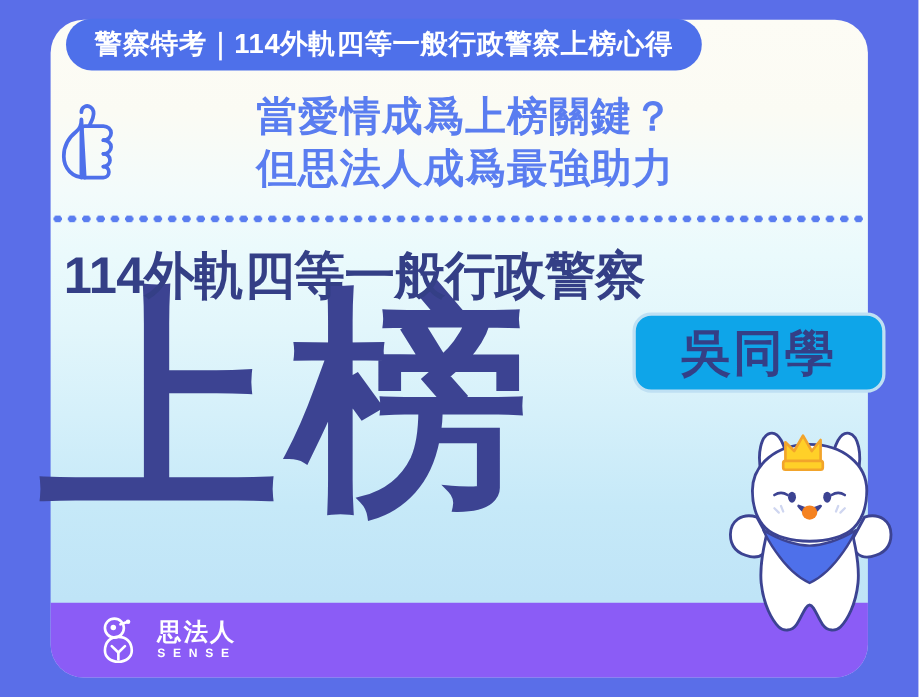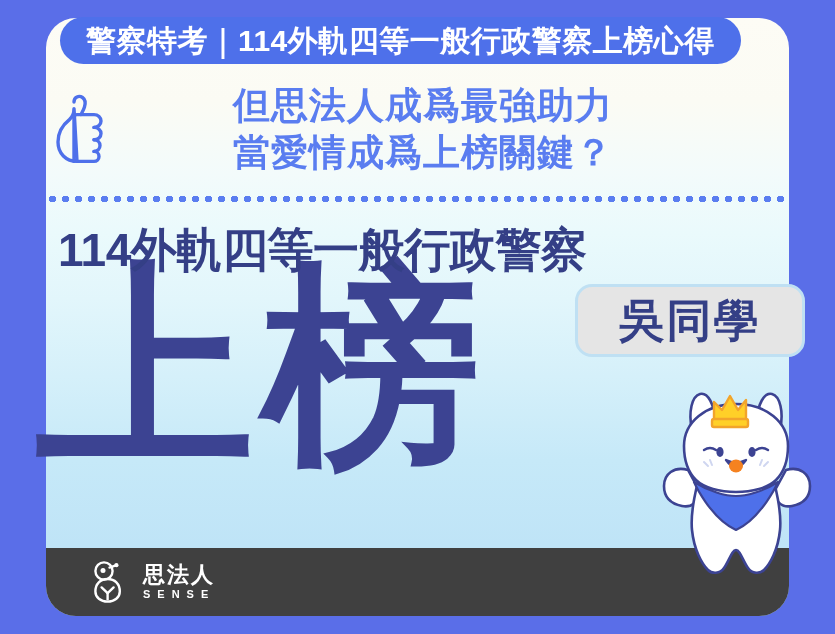--- a/index.html
+++ b/index.html
@@ -51,21 +51,21 @@
     border-radius: 24px;
     background: #4e70ea;
     display: flex;
     align-items: center;
     justify-content: center;
     z-index: 8;
     box-sizing: border-box;
   }
   .banner-text {
     color: #ffffff;
-    font-size: 30px;
+    font-size: 25px;
     font-weight: 700;
     letter-spacing: 0.5px;
     white-space: nowrap;
     line-height: 1;
   }
 
   
   .thumb-icon {
     position: absolute;
     left: 48px;
@@ -124,21 +124,21 @@
 
   
   .name-badge {
     position: absolute;
     left: 575px;
     top: 284px;
     width: 230px;
     height: 73px;
     border: 3px solid #bfe0f3;
     border-radius: 17px;
-    background: #e5e5e5;
+    background: #0ea5e9;
     display: flex;
     align-items: center;
     justify-content: center;
     box-sizing: border-box;
     z-index: 7;
   }
   .name-badge-text {
     color: #343f86;
     font-size: 45px;
     font-weight: 700;
@@ -171,21 +171,21 @@
     z-index: 9;
   }
 
   
   .footer-bar {
     position: absolute;
     left: 46px;
     bottom: 18px;
     width: 743px;
     height: 68px;
-    background: #404040;
+    background: #8b5cf6;
     border-bottom-left-radius: 30px;
     border-bottom-right-radius: 30px;
     z-index: 4;
   }
   .brand {
     position: absolute;
     left: 44px;
     top: 12px;
     display: flex;
     align-items: center;
@@ -231,22 +231,22 @@
       <path d="M46 35.4 C50 35.4 53 38.2 53 41.6 C53 45 50 47.8 46 47.8"></path>
       <path d="M46 47.8 C49.4 47.8 52 50.4 52 53.6 C52 56.8 49.4 59.4 46 59.4"></path>
       <path d="M46 59.4 C48.8 59.4 51 61.6 51 64.4 C51 67.2 48.8 69.4 46 69.4 L29 69.4"></path>
       <path d="M29 69.4 C18 69.4 10 61.4 10 50 C10 39.8 15.6 32.2 21.4 27.6
                C24.6 25 26 21 26 16.6 Z"></path>
       <path d="M33 22.6 L29 22.6 C27.2 22.6 26 23.9 26 25.6 L26 69.4"></path>
     </svg>
   </div>
 
   <div class="headline">
+    <div class="headline-line">當愛情成爲上榜關鍵？</div>
     <div class="headline-line">但思法人成爲最強助力</div>
-    <div class="headline-line">當愛情成爲上榜關鍵？</div>
   </div>
 
   <div class="divider"></div>
 
   <div class="exam-title">114外軌四等一般行政警察</div>
 
   <div class="big-word">上榜</div>
 
   <div class="name-badge">
     <span class="name-badge-text">吳同學</span>

